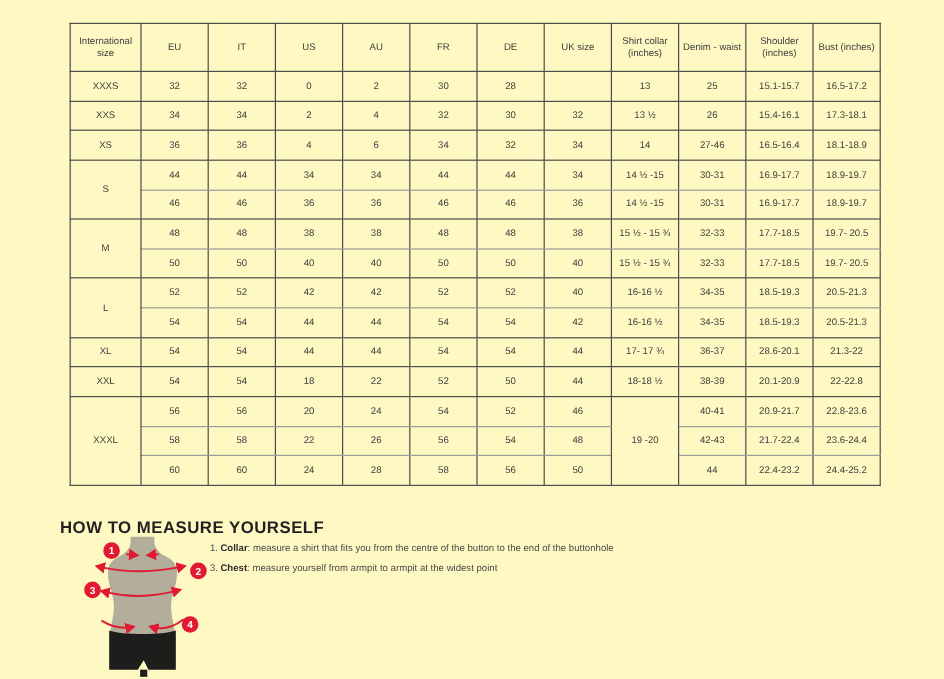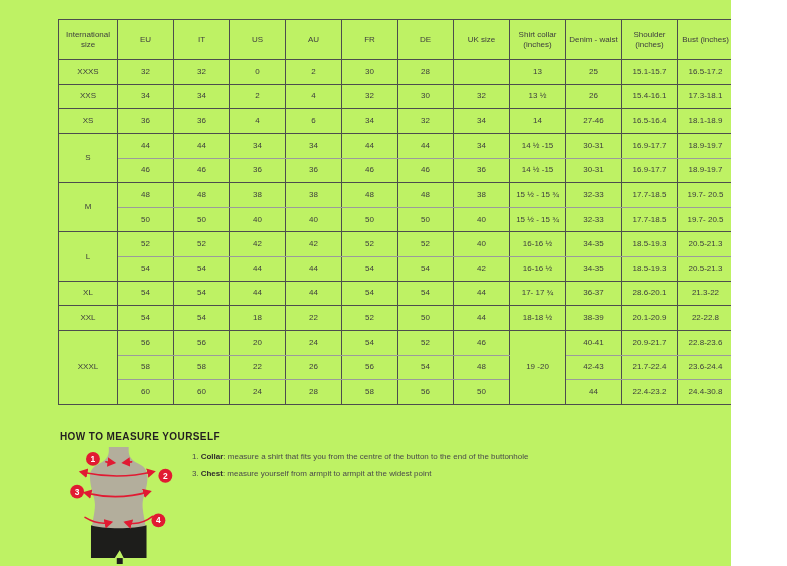--- a/index.html
+++ b/index.html
@@ -7,55 +7,55 @@
     --light-divider:#9b9b9b;
     --accent-red:#e11a32;
     --mannequin-body:#b3ae9c;
     --shorts-black:#1d1d1b;
     --text-dark:#3d3d3d;
     --heading-dark:#231f20;
   }
   *{margin:0;padding:0;box-sizing:border-box;}
   html,body{background:#fff;}
   .page{
-    position:relative;width:731px;height:566px;background:#bef264;overflow:hidden;
+    position:relative;width:787px;height:566px;background:#fef9c3;overflow:hidden;
     font-family:"Liberation Sans",sans-serif;color:var(--text-dark);
   }
   .table-wrap{position:absolute;left:58px;top:19px;}
   table.size-table{
     border-collapse:collapse;table-layout:fixed;width:676px;
     font-size:8px;color:var(--text-dark);
   }
   .size-table th,.size-table td{
     border:1px solid var(--table-border);
     text-align:center;vertical-align:middle;
     font-weight:normal;padding:0 2px;line-height:1.25;
   }
   .size-table thead tr{height:40px;}
   .size-table tbody tr{height:24.64px;}
   .size-table tr.pre-sub td:not([rowspan]){border-bottom-color:var(--light-divider);}
   .size-table tr.sub td:not([rowspan]){border-top-color:var(--light-divider);}
 
   .measure-heading{
-    position:absolute;left:60px;top:431px;
-    font-size:10px;font-weight:bold;letter-spacing:.4px;color:var(--heading-dark);
+    position:absolute;left:50px;top:431px;
+    font-size:14px;font-weight:bold;letter-spacing:.4px;color:var(--heading-dark);
   }
   .figure-wrap{position:absolute;left:60px;top:447px;width:178px;height:119px;}
   .figure-wrap svg{width:100%;height:100%;display:block;}
   .body-fill{fill:var(--mannequin-body);}
   .shorts-fill{fill:var(--shorts-black);}
   .red-stroke{stroke:var(--accent-red);fill:none;stroke-width:1.6;stroke-linecap:round;}
   .red-fill{fill:var(--accent-red);}
   .marker-num{fill:#ffffff;font-size:8.5px;font-weight:bold;font-family:"Liberation Sans",sans-serif;}
 
   .instructions{
     position:absolute;left:175px;top:448px;width:565px;
     font-size:8px;color:#4a4a4a;
   }
-  .instructions .mi{line-height:17.4px;white-space:nowrap;margin-left:17px;}
+  .instructions .mi{line-height:17.4px;white-space:nowrap;}
   .instructions .num{margin-right:2px;}
   .instructions .b{font-weight:bold;color:#2f2b2c;}
 </style>
 </head>
 <body>
 
 <div class="page">
 
   <div class="table-wrap">
     <table class="size-table">
@@ -270,21 +270,21 @@
           <tr class="sub">
             <td>60</td>
             <td>60</td>
             <td>24</td>
             <td>28</td>
             <td>58</td>
             <td>56</td>
             <td>50</td>
             <td>44</td>
             <td>22.4-23.2</td>
-            <td>24.4-30.8</td>
+            <td>24.4-25.2</td>
           </tr>
         </tbody>
     </table>
   </div>
 
   <div class="measure-heading">HOW TO MEASURE YOURSELF</div>
 
   <div class="figure-wrap">
     <svg viewBox="0 0 175 120">
       <defs>

